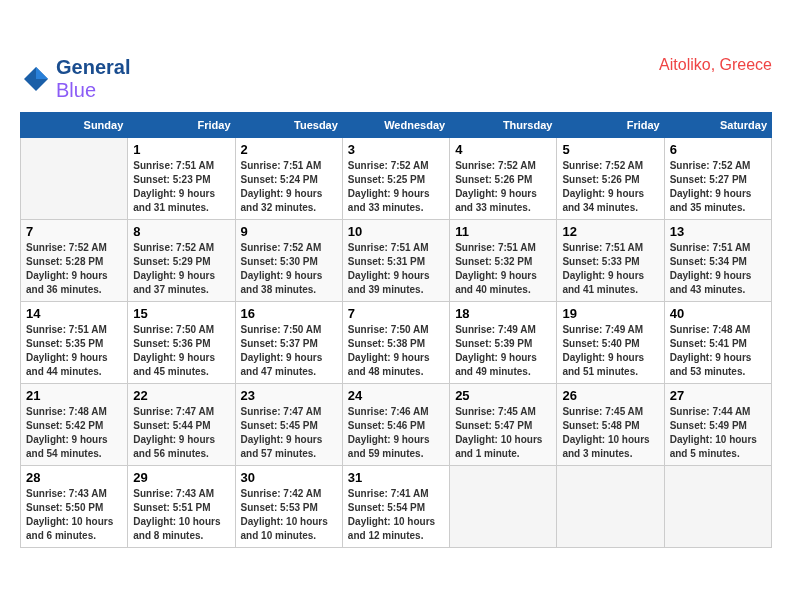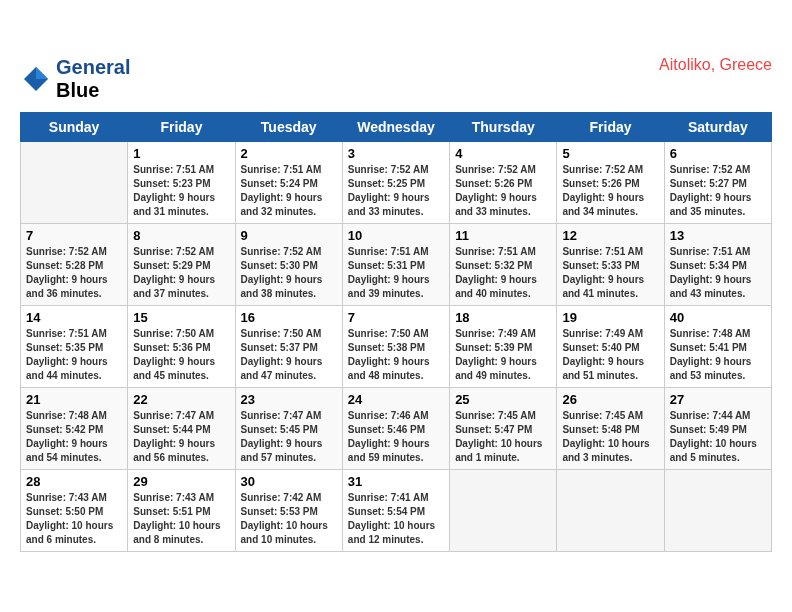--- a/index.html
+++ b/index.html
@@ -40,22 +40,22 @@
     }
     table {
       width: 100%;
       border-collapse: collapse;
       font-size: 11px;
     }
     thead th {
       background: #1a5fa8;
       color: #fff;
       padding: 6px 4px;
-      text-align: center;
-      font-size: 14px;
+      text-align: right;
+      font-size: 11px;
       font-weight: bold;
       border: 1px solid #1a5fa8;
     }
     tbody td {
       border: 1px solid #ccc;
       vertical-align: top;
       padding: 4px 5px;
       width: 14.28%;
       height: 80px;
       background: #fff;
@@ -86,21 +86,21 @@
 <body>
 
 <div class="header">
   <div class="logo">
     <svg class="logo-icon" viewBox="0 0 40 40">
       <path d="M20 5 L35 20 L20 35 L5 20 Z" fill="#1a5fa8"></path>
       <path d="M20 5 L35 20 L20 20 Z" fill="#2980d9"></path>
     </svg>
     <div>
       <div style="font-size:20px;font-weight:bold;color:#1a4d8f;">General</div>
-      <div style="font-size:20px;font-weight:bold;color:#000000;">Blue</div>
+      <div style="font-size:20px;font-weight:normal;color:#8b5cf6;">Blue</div>
     </div>
   </div>
   <div class="title-block">
     <div class="location">Aitoliko, Greece</div>
   </div>
 </div>
 
 <table>
   <thead>
     <tr id="header-row">

